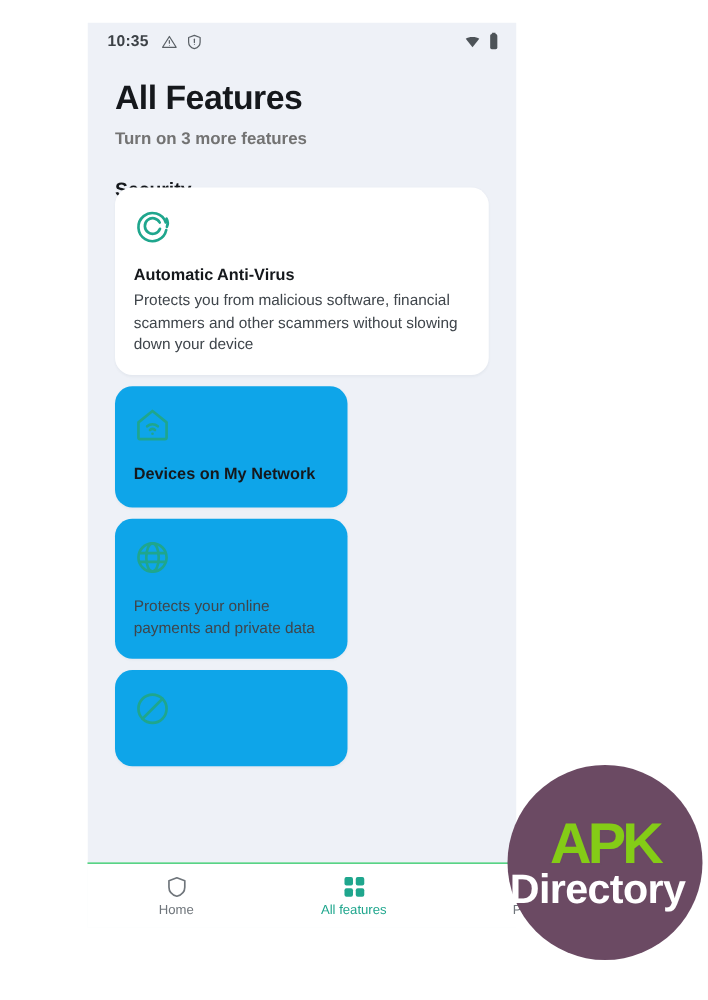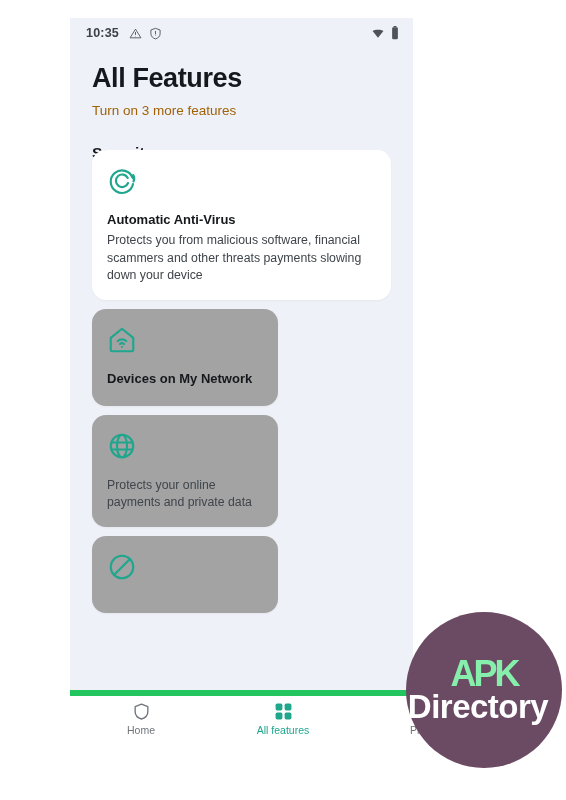--- a/index.html
+++ b/index.html
@@ -30,21 +30,21 @@
   .sb-right-icons{ display:flex; align-items:center; gap:6px; }
   .sb-icon svg{ display:block; }
 
   
   .header{ padding:16px 22px 0 22px; }
   .page-title{
     font-size:27px; font-weight:700; letter-spacing:-.4px;
     color:#15181c; line-height:1.1;
   }
   .page-sub{
-    margin-top:9px; font-size:13.5px; color:#a16207; font-weight:400;
+    margin-top:9px; font-size:13.5px; color:#737373; font-weight:700;
   }
   .section-title{
     margin:26px 0 10px 0;
     font-size:15.5px; font-weight:700; color:#15181c;
   }
 
   
   .scroller{
     position:absolute;
     top:132px; left:0; right:0; bottom:0;
@@ -52,42 +52,42 @@
   }
   .grid{ display:flex; flex-wrap:wrap; gap:9px 25px; }
 
   .card{
     background:#ffffff;
     border-radius:14px;
     padding:16px 14px 15px 15px;
     position:relative;
     box-shadow:0 1px 2px rgba(60,70,100,.05);
   }
-  .card.tinted{ background:#a3a3a3; }
+  .card.tinted{ background:#0ea5e9; }
   .card.wide{ width:100%; }
   .card.half{ width:186px; }
 
   .card-icon{ height:30px; margin-bottom:16px; color:#1fa68d; }
   .card-icon svg{ display:block; }
   .card-title{
     font-size:13px; font-weight:700; color:#15181c;
     margin-bottom:4px; line-height:1.25;
   }
   .card-desc{
     font-size:12.3px; color:#3f454b; line-height:1.42;
   }
 
   
   .navbar{
     position:absolute;
     left:70px; bottom:58px;
     width:426px; height:52px;
     background:#ffffff;
     display:flex;
-    border-top:6px solid #22c55e;
+    border-top:1px solid #22c55e;
     z-index:5;
   }
   .nav-item{
     flex:1; display:flex; flex-direction:column;
     align-items:center; justify-content:center; gap:3px;
     color:#6f757b;
   }
   .nav-item.active{ color:#1fa68d; }
   .nav-label{ font-size:10.5px; }
   .nav-ico svg{ display:block; }
@@ -105,21 +105,21 @@
     right:4px; bottom:32px;
     width:156px; height:156px;
     border-radius:50%;
     background:#6b4a63;
     display:flex; flex-direction:column;
     align-items:center; justify-content:center;
     z-index:20;
     overflow:visible;
   }
   .wm-apk{
-    font-size:36px; font-weight:700; color:#86efac;
+    font-size:46px; font-weight:700; color:#84cc16;
     letter-spacing:-3px; line-height:.95;
     -webkit-text-stroke:2px #6b4a63;
     paint-order:stroke fill;
     margin-bottom:-2px;
   }
   .wm-dir{
     font-size:33px; font-weight:700; color:#ffffff;
     letter-spacing:-.5px; line-height:1;
     white-space:nowrap;
     transform:translateX(-6px);
@@ -174,21 +174,21 @@
     <div class="grid" id="cards-grid">
         <div class="card wide">
           <div class="card-icon">
             <svg width="30" height="30" viewBox="0 0 24 24" fill="none" stroke="currentColor" stroke-width="1.7" stroke-linecap="round">
               <path d="M20.5 9.6 A9 9 0 1 0 20.8 14.4"></path>
               <path d="M16.6 9.6 A5 5 0 1 0 16.8 13.6"></path>
               <path d="M21 7.2 c.9 1.6 1 3.6 .2 5.2"></path>
             </svg>
           </div>
           <div class="card-title">Automatic Anti-Virus</div>
-          <div class="card-desc">Protects you from malicious software, financial scammers and other threats payments slowing down your device</div>
+          <div class="card-desc">Protects you from malicious software, financial scammers and other scammers without slowing down your device</div>
         </div>
         <div class="card half tinted">
           <div class="card-icon">
             <svg width="30" height="30" viewBox="0 0 24 24" fill="none" stroke="currentColor" stroke-width="1.7" stroke-linecap="round" stroke-linejoin="round">
               <path d="M3 10.3 L12 3 L21 10.3 V20 a1 1 0 0 1-1 1 H4 a1 1 0 0 1-1-1 Z"></path>
               <path d="M8.6 12.8 c1.9-1.7 4.9-1.7 6.8 0"></path>
               <path d="M10.4 15.2 c1-.85 2.2-.85 3.2 0"></path>
               <circle cx="12" cy="17.6" r=".85" fill="currentColor" stroke="none"></circle>
             </svg>
           </div>

